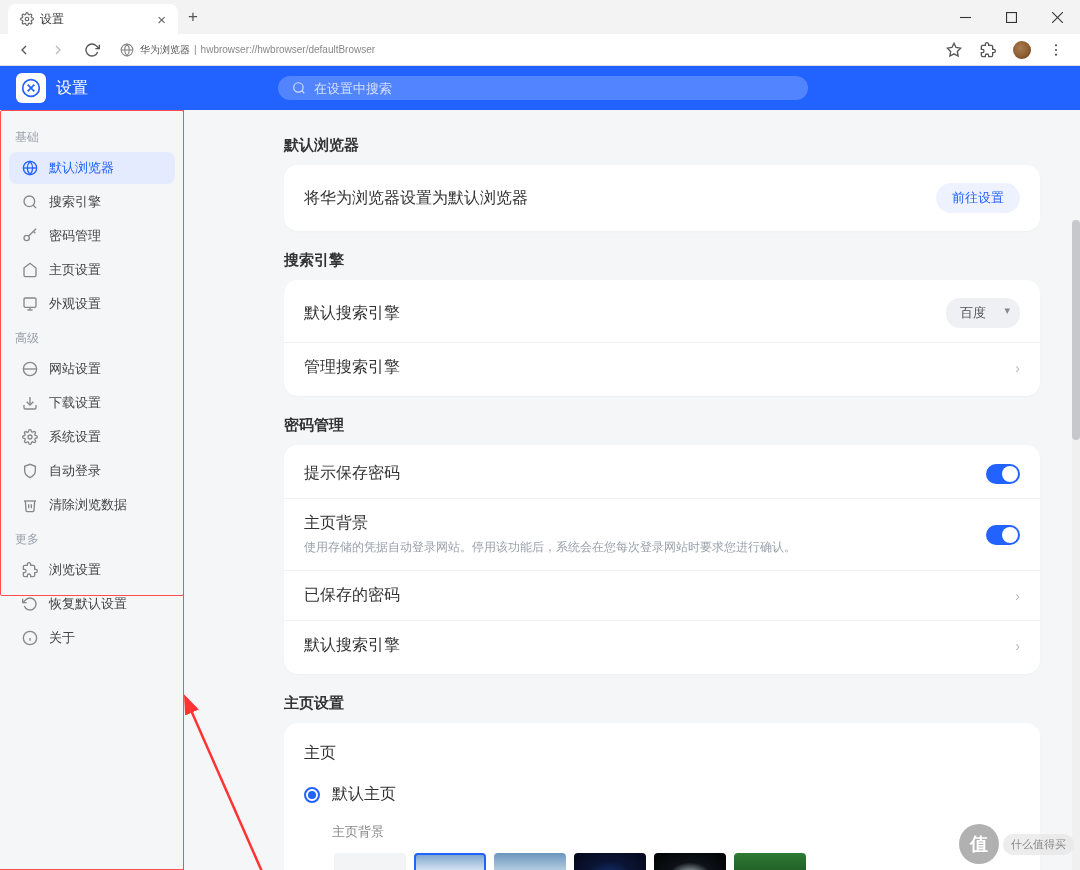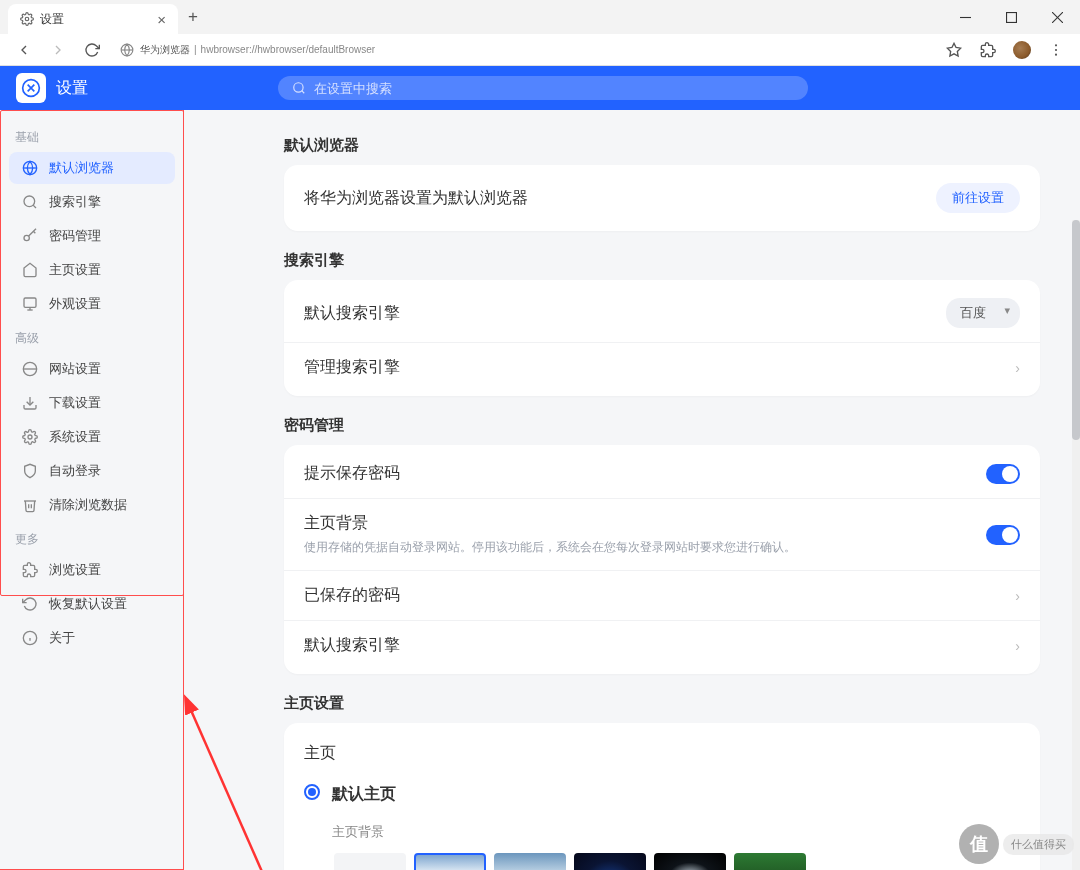--- a/index.html
+++ b/index.html
@@ -384,21 +384,21 @@
             <span class="chev">›</span>
           </div>
       </div>
     </div>
 
     <div class="section-title">主页设置</div>
     <div class="card">
       <div class="rowpad" style="padding-top:16px;">
         <div class="row-label">主页</div>
       </div>
-      <div class="rowpad" style="display:flex;font-weight:bold;">
+      <div class="rowpad" style="display:flex;align-items:center;">
         <span class="radio sel"></span>
         <span class="row-label">默认主页</span>
       </div>
       <div class="sub-label" style="margin-left:48px;">主页背景</div>
       <div class="carousel" style="margin-left:20px;">
         <div class="carbtn">‹</div>
         <div class="thumb blank"></div>
         <div class="thumb t1 sel"></div>
         <div class="thumb t2"></div>
         <div class="thumb t3"></div>

